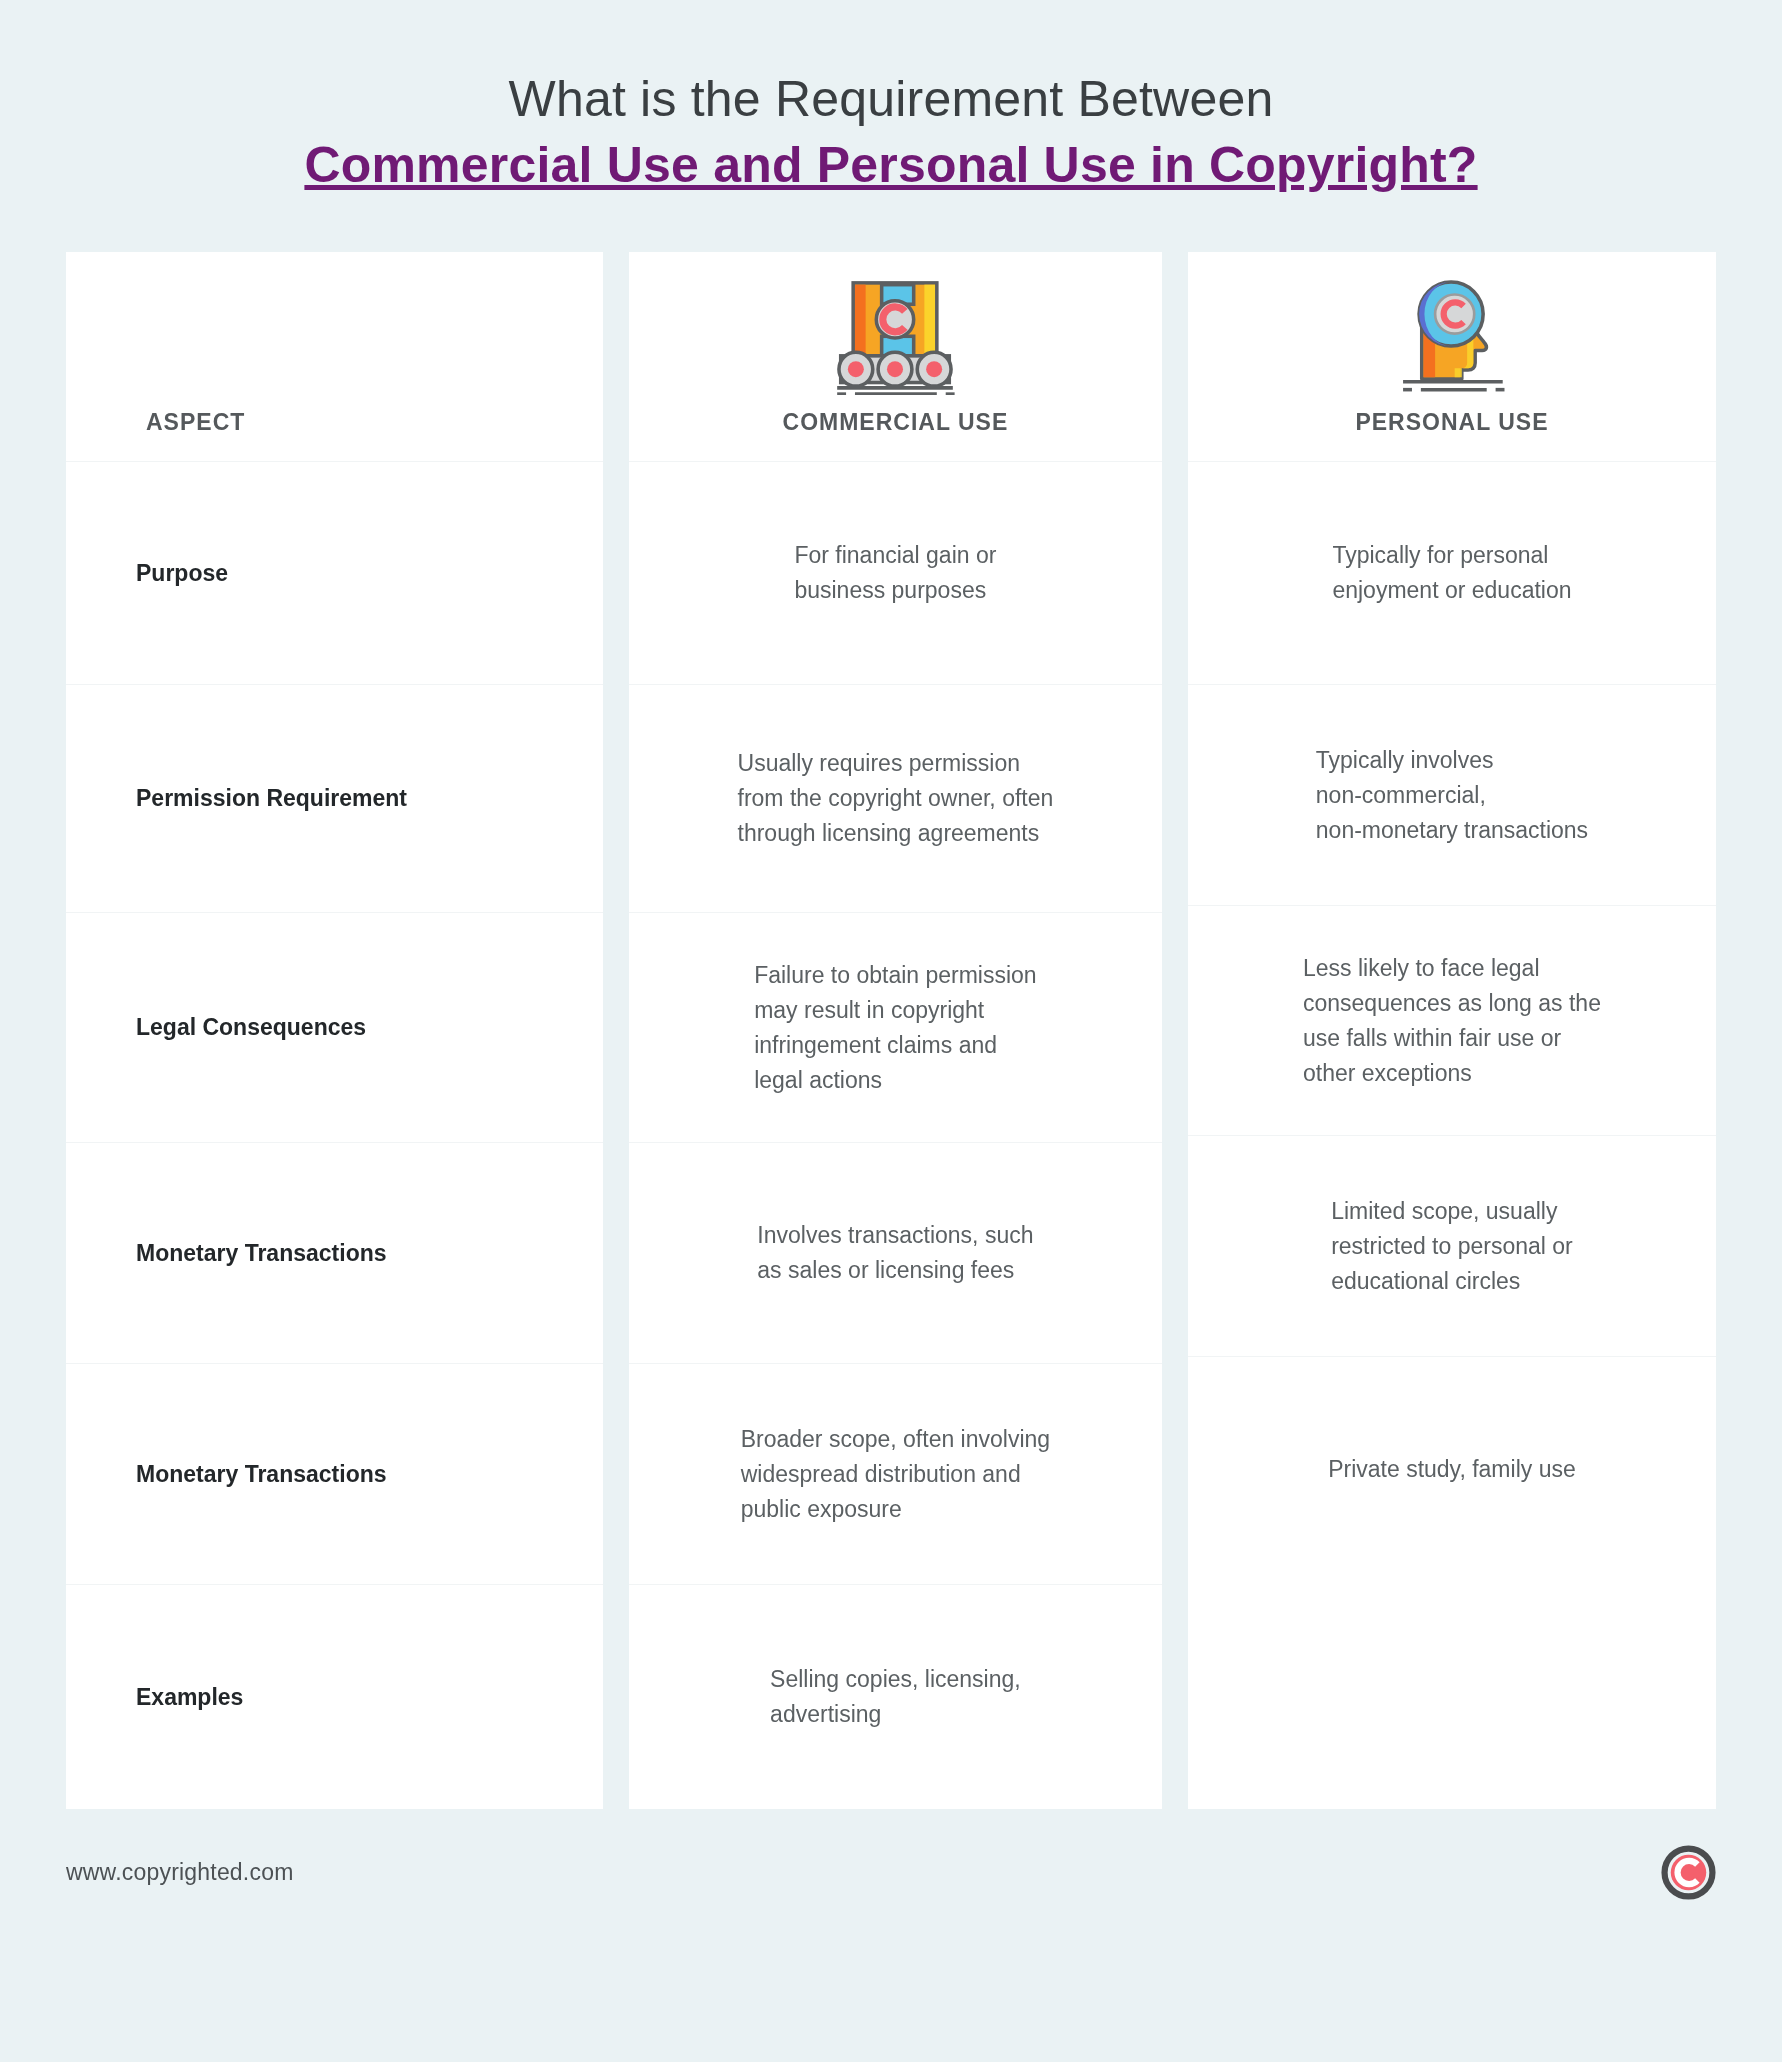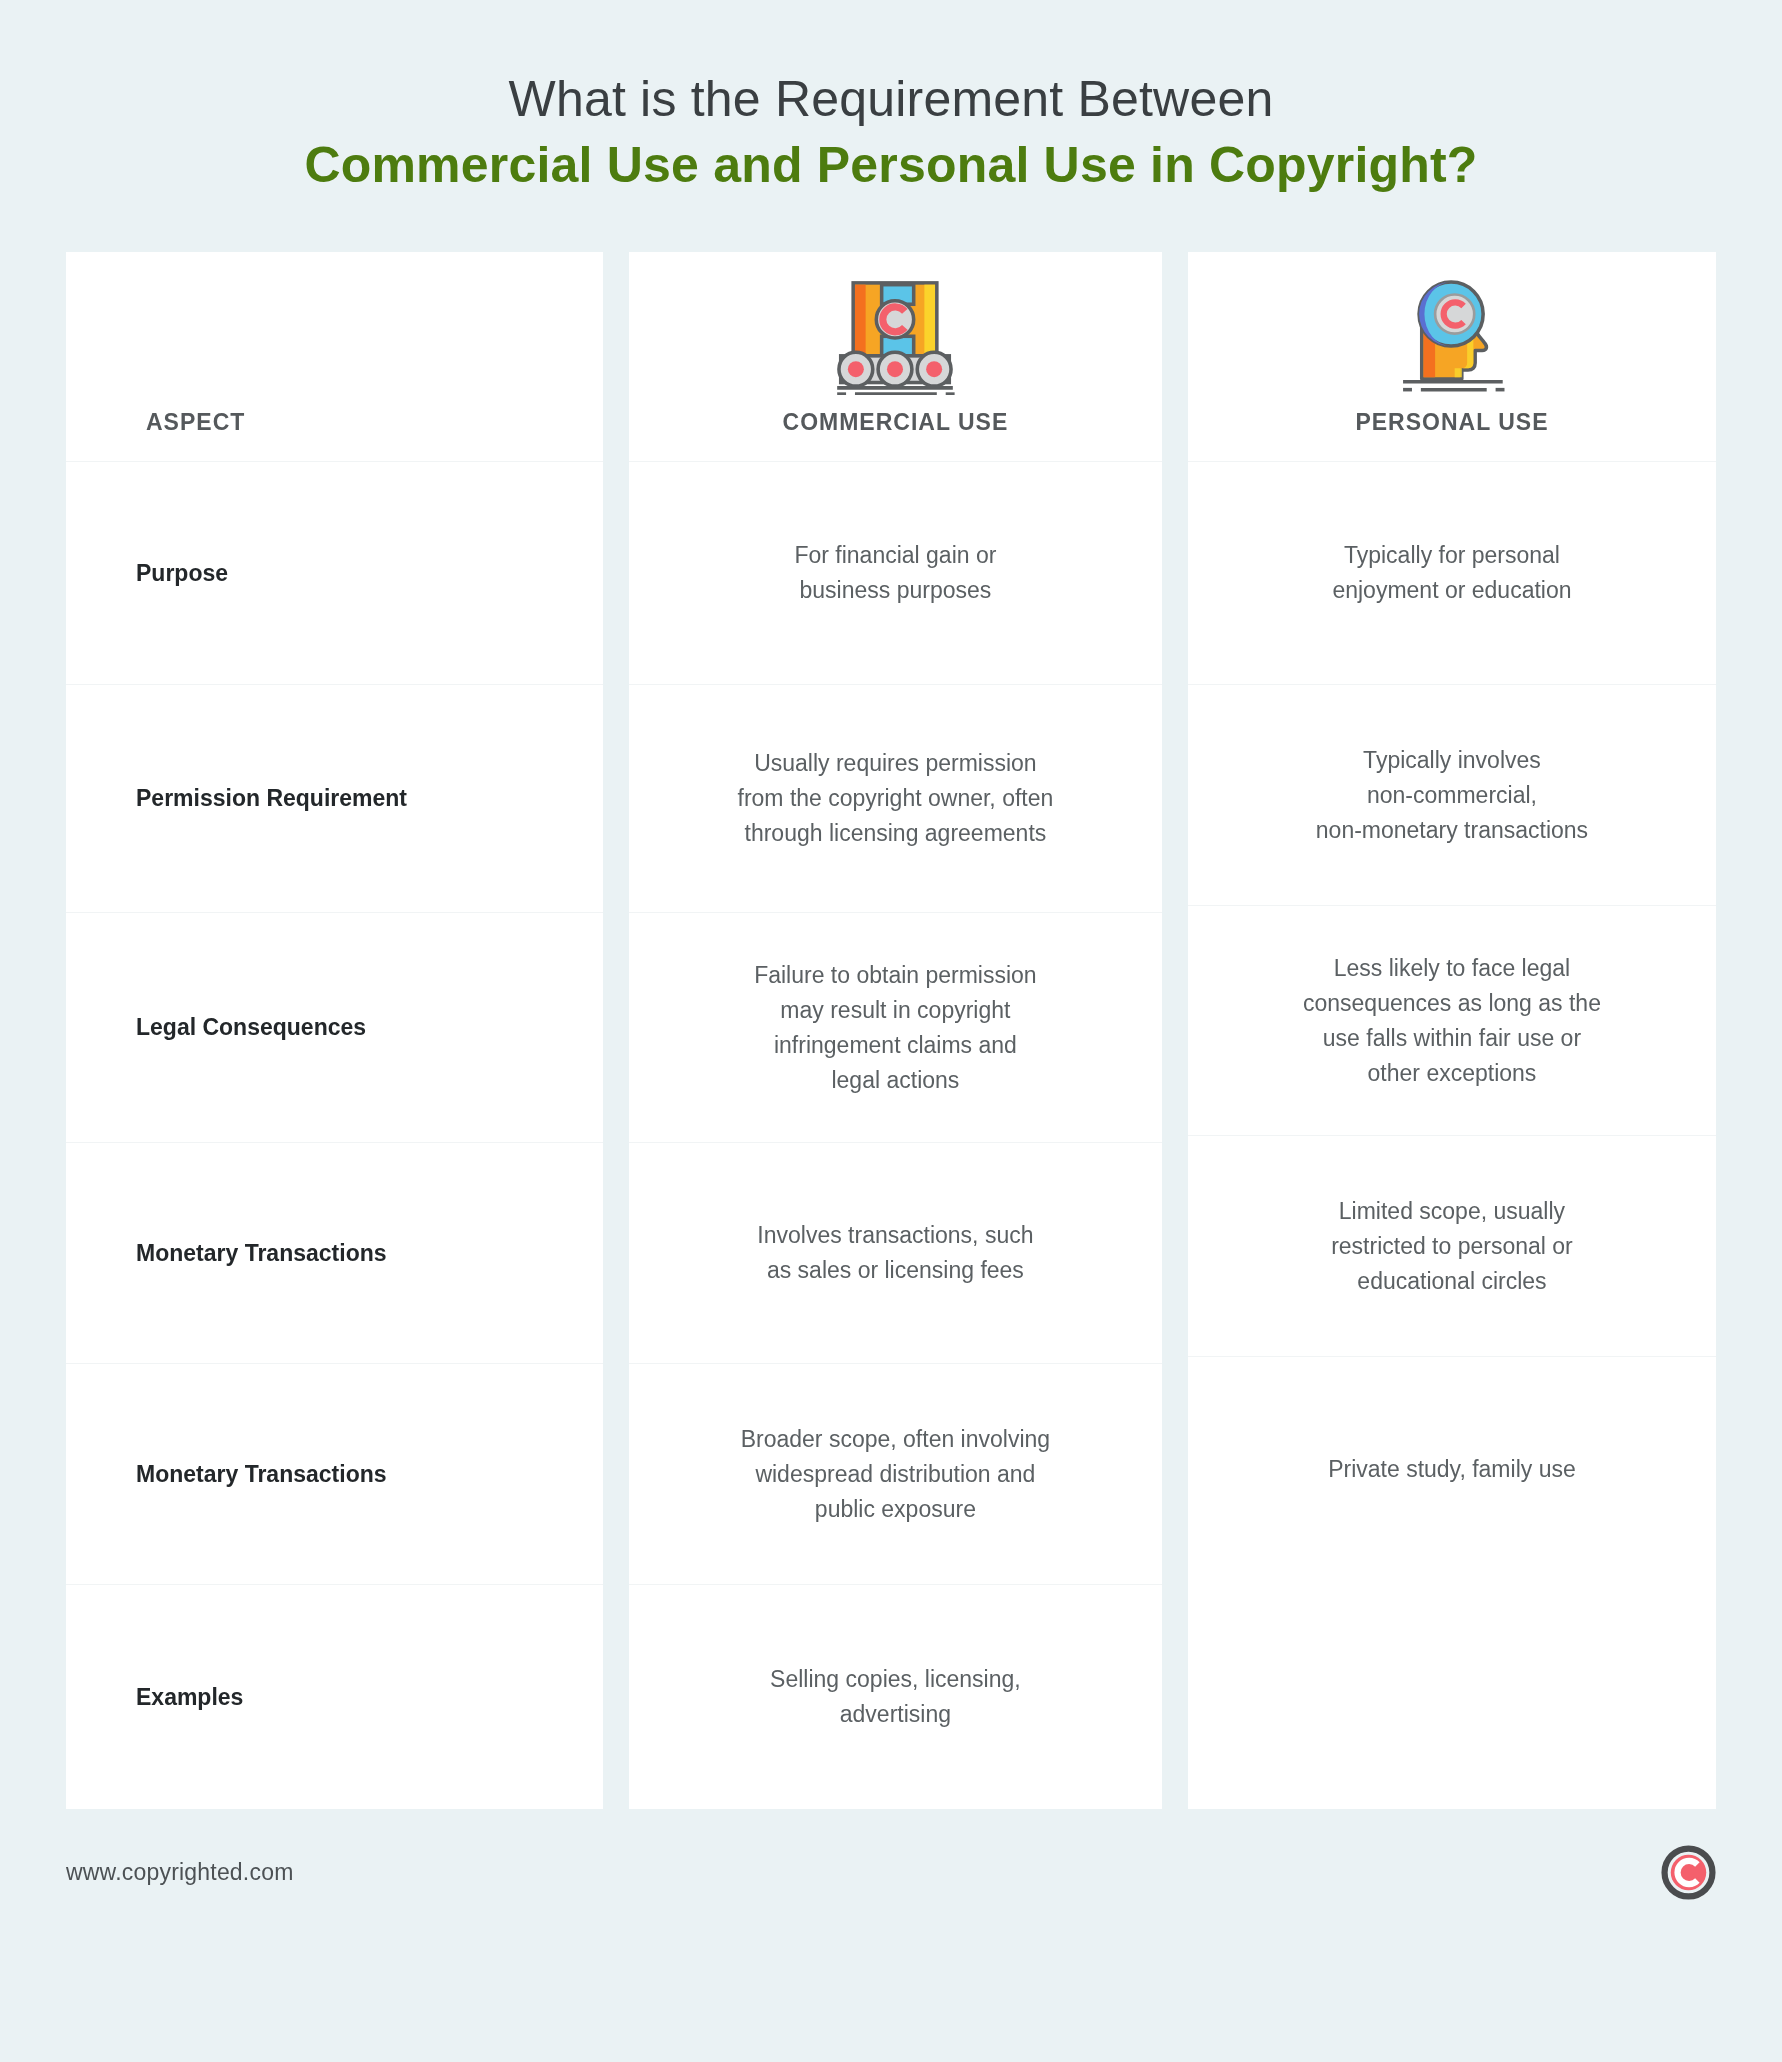--- a/index.html
+++ b/index.html
@@ -23,24 +23,25 @@
   .title-line1 {
     font-size: 50px;
     font-weight: 400;
     color: #3a3f42;
     letter-spacing: 0.2px;
     line-height: 1.18;
   }
   .title-line2 {
     font-size: 50px;
     font-weight: 700;
-    color: #4d7c0f;
+    color: #701a75;
     letter-spacing: 0.2px;
     line-height: 1.18;
     margin-top: 7.1px;
+    text-decoration: underline;
   }
 
   
   .table-wrap {
     margin: 0 auto;
     width: 1650px;
     margin-top: 57px;
     display: flex;
     gap: 26px;
     align-items: stretch;
@@ -103,21 +104,21 @@
     font-weight: 700;
     color: #23272a;
     line-height: 1.35;
   }
   .cell-body-text {
     font-size: 23px;
     font-weight: 400;
     color: #5b6063;
     line-height: 1.52;
     white-space: pre-line;
-    text-align: center;
+    text-align: left;
   }
 
   
   .r0 { height: 223px; }
   .r1 { height: 228px; }
   .r2 { height: 230px; }
   .r3 { height: 221px; }
   .r4 { height: 221px; }
   .r5 { height: 225px; }
 

